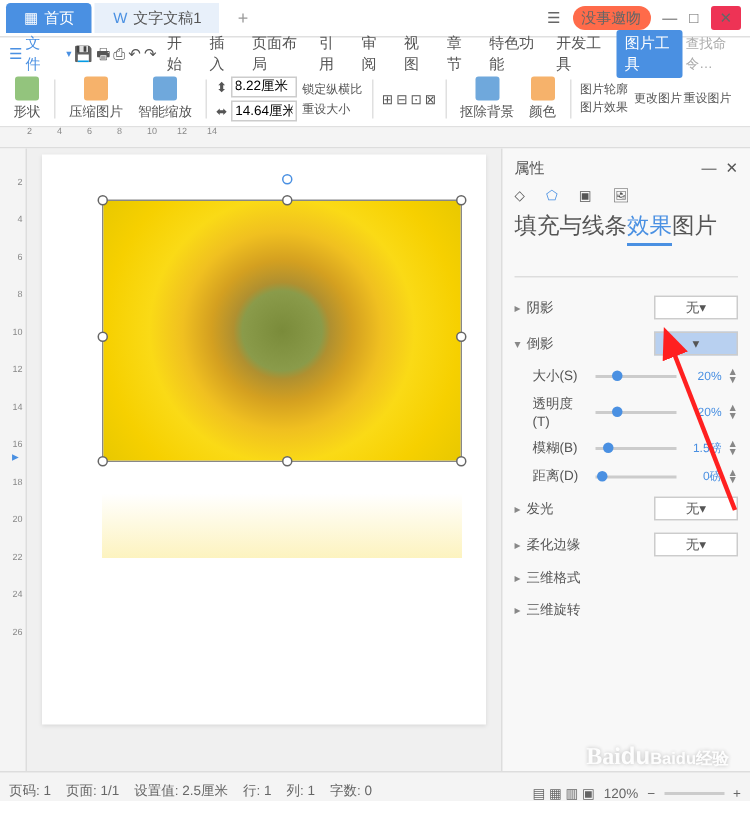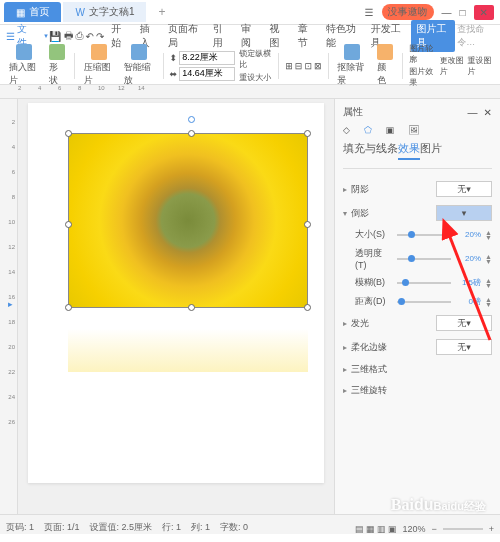--- a/index.html
+++ b/index.html
@@ -18,38 +18,38 @@
 .menubar .mi { padding:0 5px; }
 .menubar .active-tab { background:#4a90e2; color:#fff; padding:2px 6px; border-radius:2px; }
 .menubar .search { margin-left:auto; font-size:9px; color:#aaa; }
 .toolbar { height:38px; display:flex; align-items:center; padding:2px 6px; gap:4px; border-bottom:1px solid #e0e0e0; font-size:9px; color:#555; }
 .tbg { display:flex; flex-direction:column; align-items:center; gap:1px; padding:0 3px; }
 .tbg .ico { width:16px; height:16px; background:#6fa8dc; border-radius:2px; }
 .tbg .ico.g { background:#93c47d; }
 .tbg .ico.o { background:#f6b26b; }
 .sep { width:1px; height:26px; background:#e0e0e0; margin:0 2px; }
 .sizebox { display:flex; align-items:center; gap:2px; }
-.sizeinput { width:56px; height:14px; border:1px solid #ccc; font-size:9px; padding:0 2px; }
+.sizeinput { width:44px; height:14px; border:1px solid #ccc; font-size:9px; padding:0 2px; }
 .content { display:flex; height:415px; }
 .ruler-v { width:18px; background:#f4f4f4; border-right:1px solid #ddd; font-size:6px; color:#888; position:relative; }
 .ruler-v .tick { position:absolute; right:2px; }
 .doc-area { flex:1; background:#f0f0f0; padding:0; position:relative; overflow:hidden; }
 .ruler-h { height:14px; background:#f4f4f4; border-bottom:1px solid #ddd; font-size:6px; color:#888; display:flex; padding-left:18px; }
 .ruler-h span { width:20px; }
 .page { background:#fff; margin:4px 10px; height:380px; box-shadow:0 1px 3px rgba(0,0,0,0.1); position:relative; }
 .image-sel { position:absolute; top:30px; left:40px; width:240px; height:175px; border:1px solid #888; }
 .sunflower { width:100%; height:100%; background:
   radial-gradient(circle at 50% 50%, #7a8b3a 0%, #8a9b4a 18%, #b09030 22%, #d4a020 32%, #f0c020 45%, #fada16 60%, #f6d000 80%, #e8c800 100%);
   position:relative; overflow:hidden; }
 .reflection { position:absolute; top:205px; left:40px; width:240px; height:80px; background:linear-gradient(to bottom, rgba(246,208,0,0.5), rgba(255,255,255,0) 90%); opacity:0.5; transform:scaleY(-0.6); }
 .handle { position:absolute; width:7px; height:7px; background:#fff; border:1px solid #666; border-radius:50%; }
 .panel { width:166px; background:#f8f8f8; border-left:1px solid #ddd; padding:6px 8px; font-size:10px; color:#555; }
 .panel-hdr { display:flex; justify-content:space-between; align-items:center; margin-bottom:6px; }
 .panel-tabs { display:flex; gap:14px; margin-bottom:6px; font-size:9px; }
-.panel-subtabs { display:flex; font-size:11px; border-bottom:1px solid #ddd; padding-bottom:8px; margin-bottom:8px; }
+.panel-subtabs { display:flex; font-size:15px; border-bottom:1px solid #ddd; padding-bottom:20px; margin-bottom:8px; }
 .panel-subtabs .on { color:#4a90e2; border-bottom:2px solid #4a90e2; padding-bottom:2px; }
 .prop-row { display:flex; align-items:center; justify-content:space-between; padding:4px 0; font-size:9px; }
 .prop-row .arrow { font-size:8px; color:#888; margin-right:4px; }
 .sel { width:56px; height:16px; border:1px solid #ccc; font-size:9px; display:flex; align-items:center; justify-content:center; background:#fff; }
 .sel.blue { background:#b8d0f0; }
 .slider-row { display:flex; align-items:center; gap:4px; padding:3px 0 3px 12px; font-size:9px; }
 .slider-row .lbl { width:38px; }
 .slider { flex:1; height:2px; background:#ccc; position:relative; }
 .slider .thumb { position:absolute; width:7px; height:7px; background:#4a90e2; border-radius:50%; top:-3px; }
 .slider-row .val { width:26px; font-size:8px; color:#4a90e2; text-align:right; }
@@ -101,24 +101,20 @@
   <span class="mi">视图</span>
   <span class="mi">章节</span>
   <span class="mi">特色功能</span>
   <span class="mi">开发工具</span>
   <span class="active-tab">图片工具</span>
   <span class="search">查找命令…</span>
 </div>
 
 <div class="toolbar">
   <div class="tbg">
-      <div class="ico"></div>
-      <span>插入图片</span>
-    </div>
-  <div class="tbg">
       <div class="ico g"></div>
       <span>形状</span>
     </div>
   <div class="sep"></div>
   <div class="tbg">
       <div class="ico o"></div>
       <span>压缩图片</span>
     </div>
   <div class="tbg">
       <div class="ico"></div>

